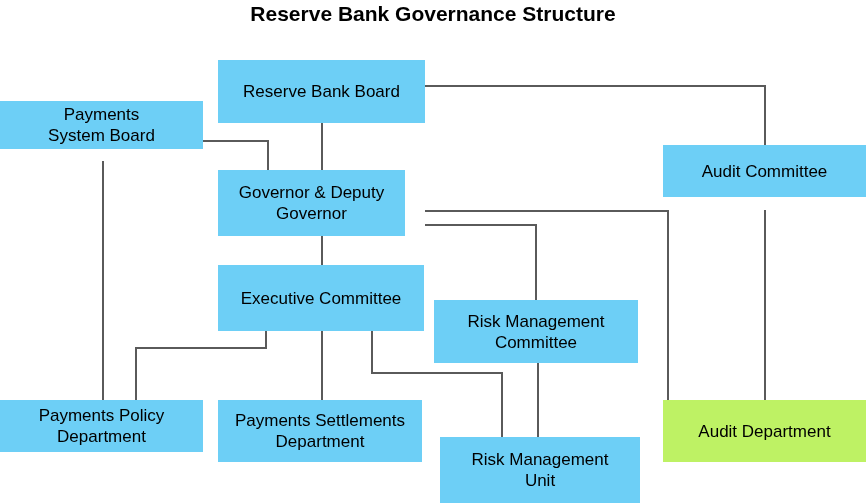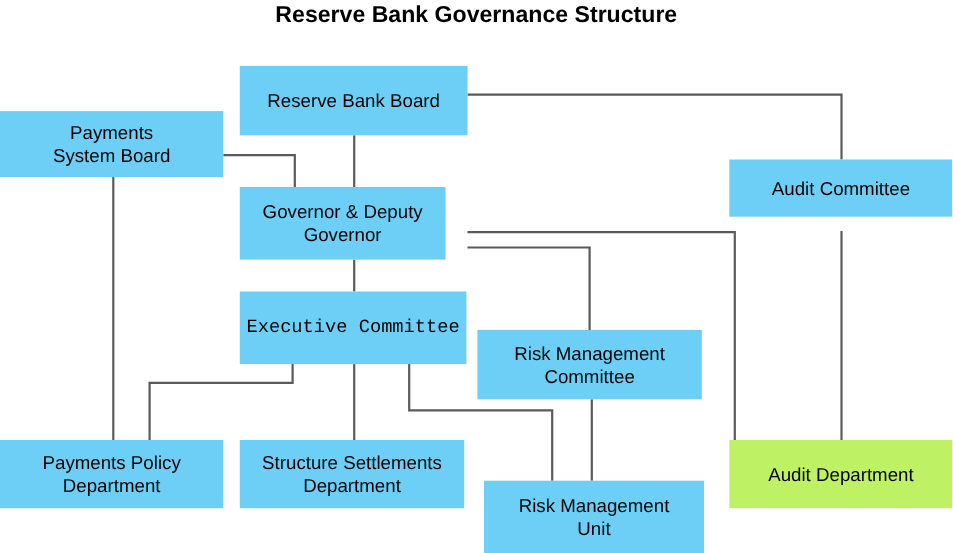--- a/index.html
+++ b/index.html
@@ -76,30 +76,30 @@
       <path d="M 425 211 L 668 211 L 668 400" stroke="#5a5a5a"></path>
       <path d="M 765 210 L 765 400" stroke="#5a5a5a"></path>
       <path d="M 266 331 L 266 348 L 136 348 L 136 400" stroke="#5a5a5a"></path>
       <path d="M 322 331 L 322 400" stroke="#5a5a5a"></path>
       <path d="M 372 331 L 372 373 L 502 373 L 502 437" stroke="#5a5a5a"></path>
       <path d="M 538 363 L 538 437" stroke="#5a5a5a"></path>
     </svg>
 
   <div id="node-layer">
       <div class="node" style="left: 218px; top: 60px; width: 207px; height: 63px; background: rgb(109, 207, 246); color: rgb(0, 0, 0);"><span>Reserve Bank Board</span></div>
-      <div class="node" style="left: 0px; top: 101px; width: 203px; height: 60px; background: rgb(109, 207, 246); color: rgb(0, 0, 0);"><span>Payments
+      <div class="node" style="left: 0px; top: 101px; width: 203px; height: 48px; background: rgb(109, 207, 246); color: rgb(0, 0, 0);"><span>Payments
 System Board</span></div>
       <div class="node" style="left: 663px; top: 145px; width: 203px; height: 52px; background: rgb(109, 207, 246); color: rgb(0, 0, 0);"><span>Audit Committee</span></div>
       <div class="node" style="left: 218px; top: 170px; width: 187px; height: 66px; background: rgb(109, 207, 246); color: rgb(0, 0, 0);"><span>Governor &amp; Deputy
 Governor</span></div>
-      <div class="node" style="left: 218px; top: 265px; width: 206px; height: 66px; background: rgb(109, 207, 246); color: rgb(0, 0, 0); font-family: Liberation Mono, monospace;"><span>Executive Committee</span></div>
+      <div class="node" style="left: 218px; top: 265px; width: 206px; height: 66px; background: rgb(109, 207, 246); color: rgb(0, 0, 0);"><span>Executive Committee</span></div>
       <div class="node" style="left: 434px; top: 300px; width: 204px; height: 63px; background: rgb(109, 207, 246); color: rgb(0, 0, 0);"><span>Risk Management
 Committee</span></div>
-      <div class="node" style="left: 0px; top: 400px; width: 203px; height: 62px; background: rgb(109, 207, 246); color: rgb(0, 0, 0);"><span>Payments Policy
+      <div class="node" style="left: 0px; top: 400px; width: 203px; height: 52px; background: rgb(109, 207, 246); color: rgb(0, 0, 0);"><span>Payments Policy
 Department</span></div>
-      <div class="node" style="left: 218px; top: 400px; width: 204px; height: 62px; background: rgb(109, 207, 246); color: rgb(0, 0, 0);"><span>Structure Settlements
+      <div class="node" style="left: 218px; top: 400px; width: 204px; height: 62px; background: rgb(109, 207, 246); color: rgb(0, 0, 0);"><span>Payments Settlements
 Department</span></div>
       <div class="node" style="left: 663px; top: 400px; width: 203px; height: 62px; background: #bef264; color: rgb(0, 0, 0);"><span>Audit Department</span></div>
       <div class="node" style="left: 440px; top: 437px; width: 200px; height: 66px; background: rgb(109, 207, 246); color: rgb(0, 0, 0);"><span>Risk Management
 Unit</span></div>
     </div>
 
 </div>
 
 </body></html>

